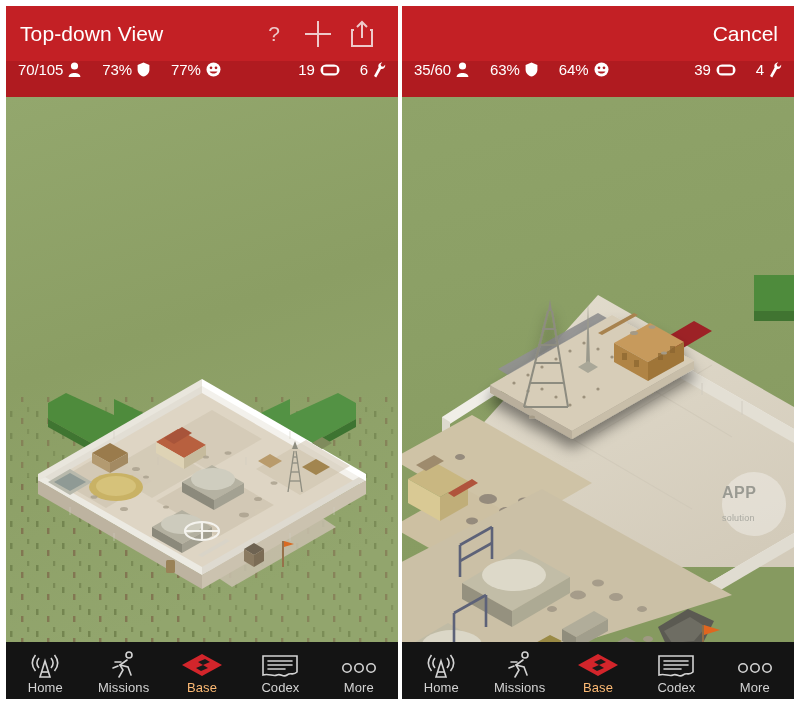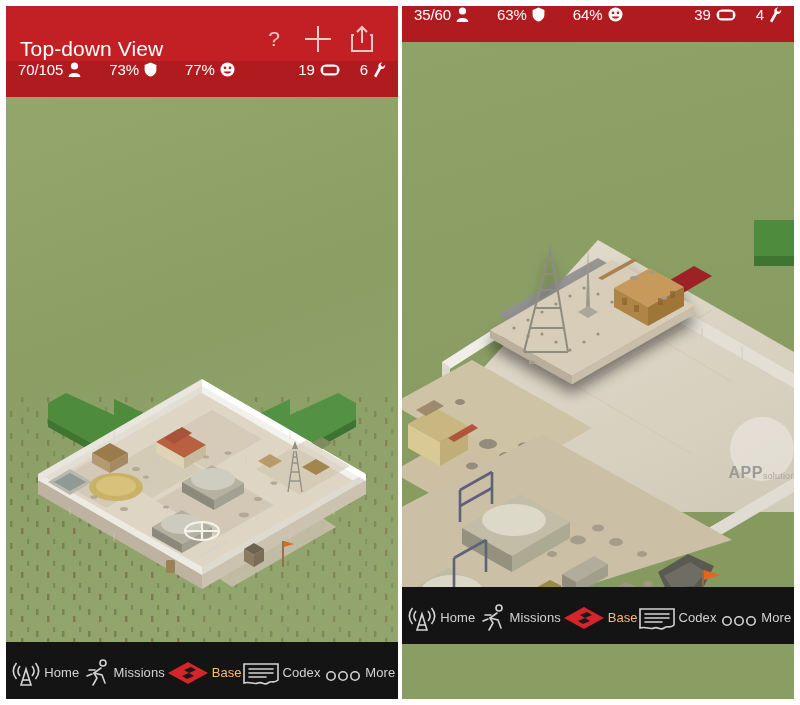--- a/index.html
+++ b/index.html
@@ -26,21 +26,21 @@
   }
   .phone.left { margin-left: 6px; }
   .phone.right { margin-right: 6px; }
 
   
   .navbar {
     position: relative;
     height: 55px;
     background: #c32025;
     display: flex;
-    align-items: flex-end;
+    align-items: center;
     padding: 0 14px;
     z-index: 40;
   }
   .nav-title {
     color: #fff;
     font-size: 21px;
     letter-spacing: .1px;
     flex: 0 0 auto;
   }
   .nav-spacer { flex: 1 1 auto; }
@@ -69,21 +69,21 @@
     height: 36px;
     background: #b01b20;
     display: flex;
     align-items: flex-start;
     padding: 0 12px;
     color: #fff;
     font-size: 15px;
     z-index: 40;
   }
   .stat { display: flex; align-items: center; gap: 5px; }
-  .stat + .stat { margin-left: 28px; }
+  .stat + .stat { margin-left: 21px; }
   .stats-left { display: flex; align-items: center; }
   .stats-right { display: flex; align-items: center; margin-left: auto; }
   .stats-right .stat + .stat { margin-left: 20px; }
   .sv { font-size: 15px; letter-spacing: -0.1px; }
   .si { display: inline-flex; align-items: center; }
 
   
   .scene {
     position: relative;
     height: 545px;
@@ -113,42 +113,42 @@
     left: 0; bottom: 6px; width: 100%;
     color: #f2f2f2;
     font-size: 12.5px;
     text-align: center;
     letter-spacing: .1px;
   }
 
   
   .watermark {
     position: absolute;
-    right: 0; bottom: 106px;
+    right: 8px; bottom: 106px;
     width: 64px; height: 64px;
     border-radius: 50%;
     background: rgba(255,255,255,.34);
-    display: flex; flex-direction: row;
-    align-items: flex-end; justify-content: center;
+    display: flex; flex-direction: column;
+    align-items: flex-start; justify-content: center;
     z-index: 25;
   }
   .wm-1 { color: #9a9a92; font-size: 16px; font-weight: bold; letter-spacing: .5px; line-height: 1; }
   .wm-2 { color: #a9a9a1; font-size: 9px; letter-spacing: .2px; margin-top: 12px; }
 
   
   .tabbar {
     position: relative;
     height: 57px;
     background: #141414;
     display: flex;
     z-index: 40;
   }
   .tab {
     flex: 1;
-    display: flex; flex-direction: row;
+    display: flex; flex-direction: column;
     align-items: center; justify-content: center;
     gap: 2px;
     padding-top: 3px;
   }
   .tab .tlabel {
     font-size: 13px;
     color: #d3d3d3;
     letter-spacing: .1px;
   }
   .tab.active .tlabel { color: #fdba74; }
@@ -424,20 +424,23 @@
               <circle cx="32" cy="12" r="4.2"></circle>
           </svg>
         </span>
         <span class="tlabel">More</span>
       </div>
     </div>
   </div>
 
   <div class="phone right">
 
+    <div class="navbar">
+      <div class="nav-cancel">Cancel</div>
+    </div>
 
     <div class="statsbar">
       <div class="stats-left">
         <div class="stat">
           <span class="sv">35/60</span>
           <span class="si">
             <svg width="13" height="15" viewBox="0 0 13 15">
                 <circle cx="6.5" cy="4" r="3.6" fill="#fff"></circle>
                 <path d="M0.6 15 C0.6 9.6 12.4 9.6 12.4 15 Z" fill="#fff"></path>
               </svg>

